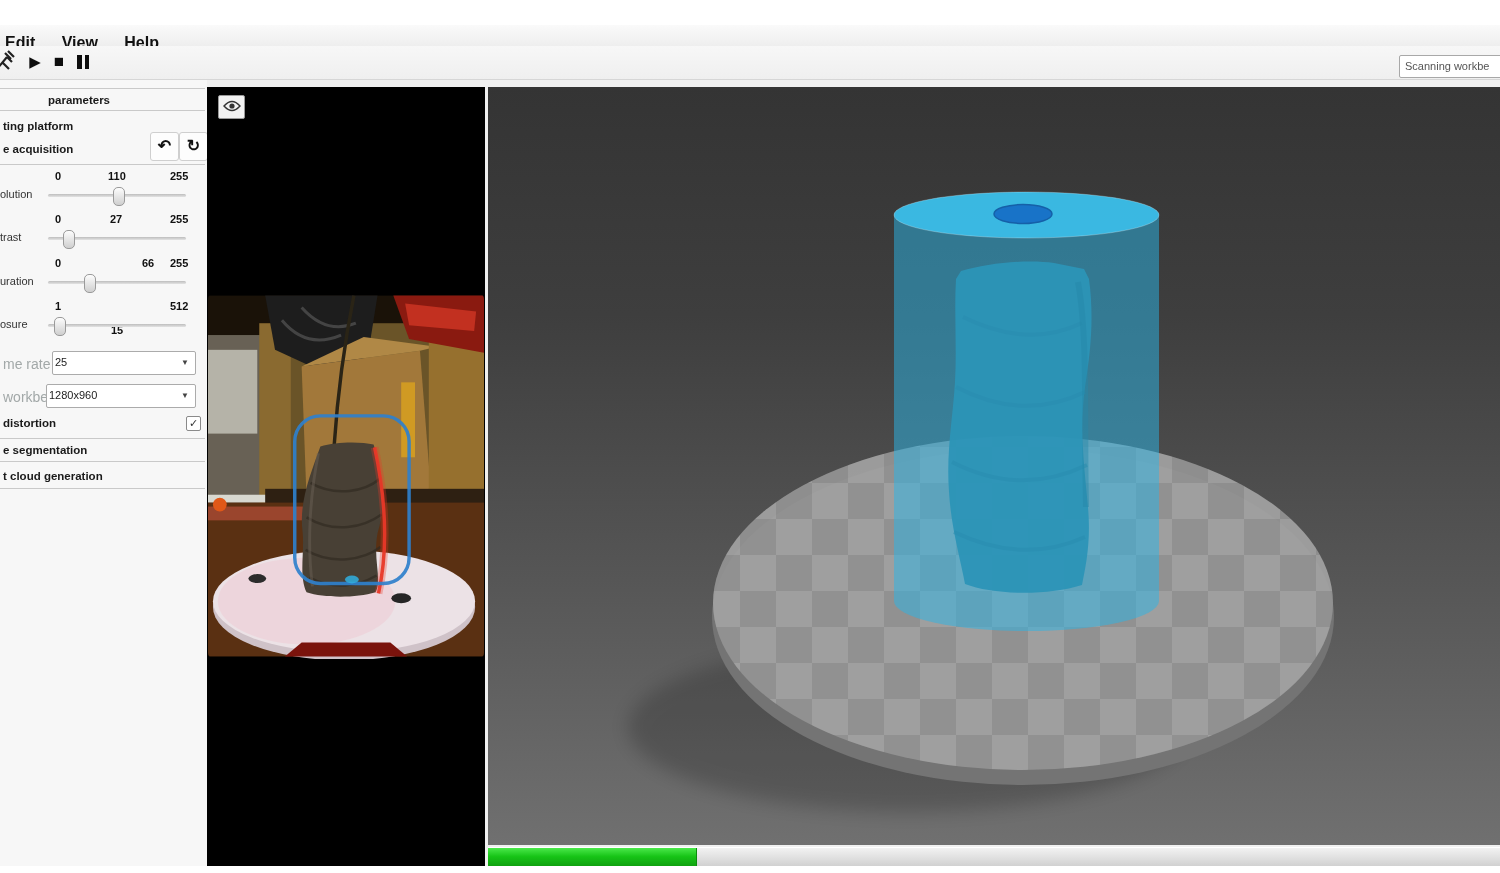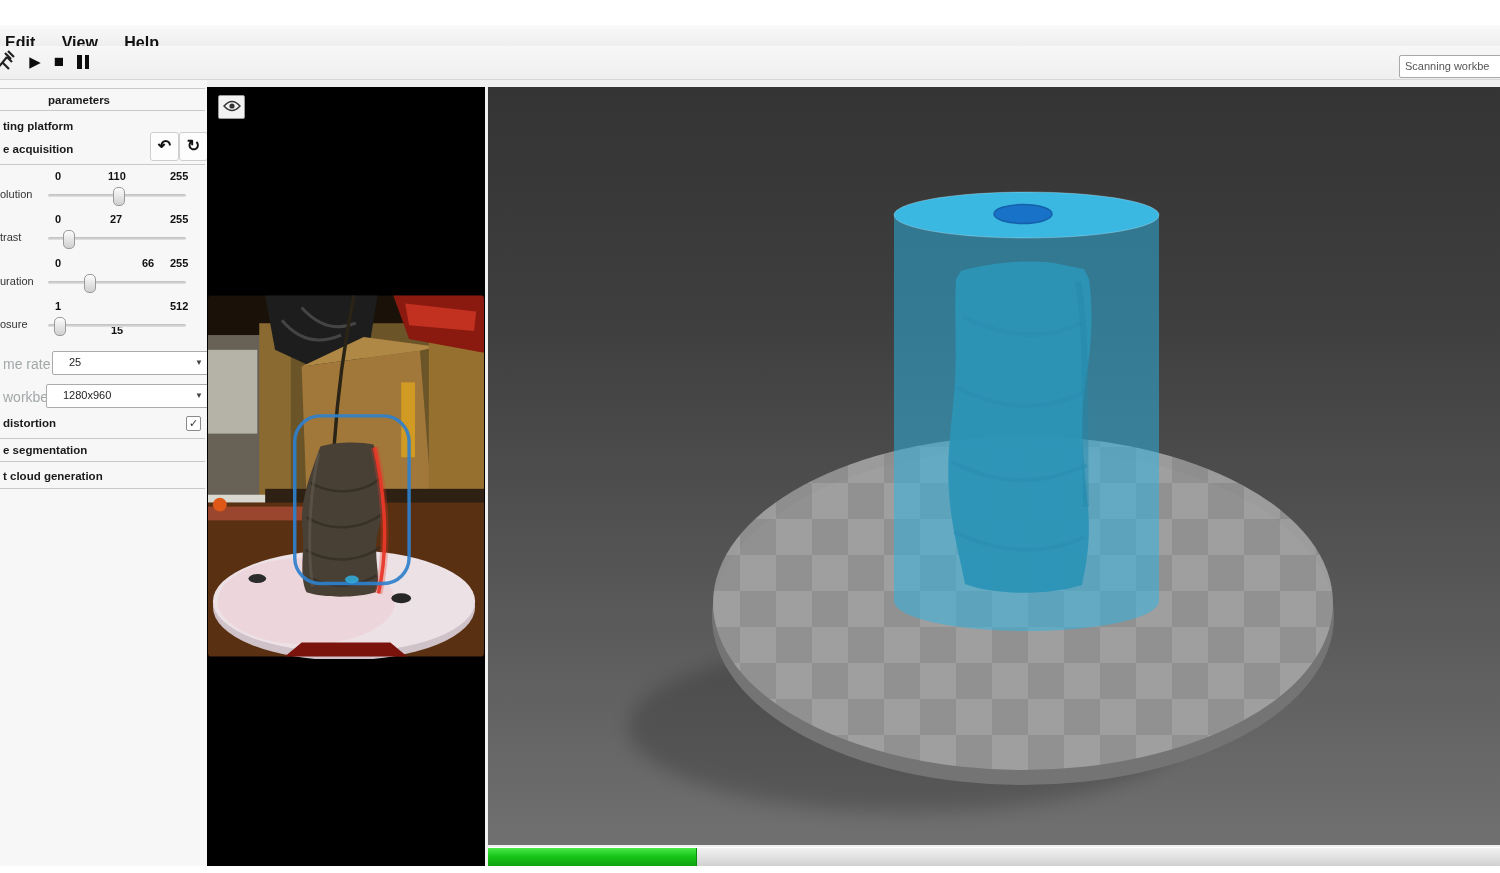--- a/index.html
+++ b/index.html
@@ -53,21 +53,21 @@
   .sec-header{position:absolute;left:3px;font-size:11.5px;font-weight:bold;color:#1a1a1a;white-space:nowrap;}
   .tool-sq{position:absolute;width:27px;height:27px;background:#fdfdfd;border:1px solid #cfcfcf;border-radius:3px;
            text-align:center;font-size:16px;font-weight:bold;color:#111;line-height:25px;}
   .num{position:absolute;font-size:11px;font-weight:bold;color:#111;}
   .slider-label{position:absolute;left:0;font-size:11px;color:#333;white-space:nowrap;}
   .track{position:absolute;left:48px;width:138px;height:3px;background:linear-gradient(#bdbdbd,#e3e3e3);border-radius:2px;}
   .thumb{position:absolute;top:-7px;width:10px;height:17px;background:linear-gradient(#fdfdfd,#cfcfcf);
          border:1px solid #9a9a9a;border-radius:5px;}
   .dd-label{position:absolute;left:3px;font-size:14px;color:#a2a8a8;white-space:nowrap;}
   .dropdown{position:absolute;height:22px;background:#fff;border:1px solid #ababab;border-radius:2px;
-            font-size:11px;color:#222;line-height:21px;padding-left:16px;}
+            font-size:11px;color:#222;line-height:21px;padding-left:2px;}
   .dd-arrow{position:absolute;right:6px;top:0;font-size:8px;color:#444;line-height:21px;}
   .checkbox{position:absolute;width:13px;height:13px;background:#fff;border:1px solid #8a8a8a;border-radius:2px;
             font-size:11px;line-height:12px;text-align:center;color:#333;}
 
   
   .camera-col{position:absolute;left:207px;top:7px;width:278px;height:779px;background:#000;}
   .eye-btn{position:absolute;left:11px;top:8px;width:25px;height:22px;background:#f2f2f2;
            border:1px solid #999;border-radius:2px;display:flex;align-items:center;justify-content:center;}
   .photo{position:absolute;left:1px;top:206px;width:276px;height:366px;border-radius:6px;overflow:hidden;}
 

